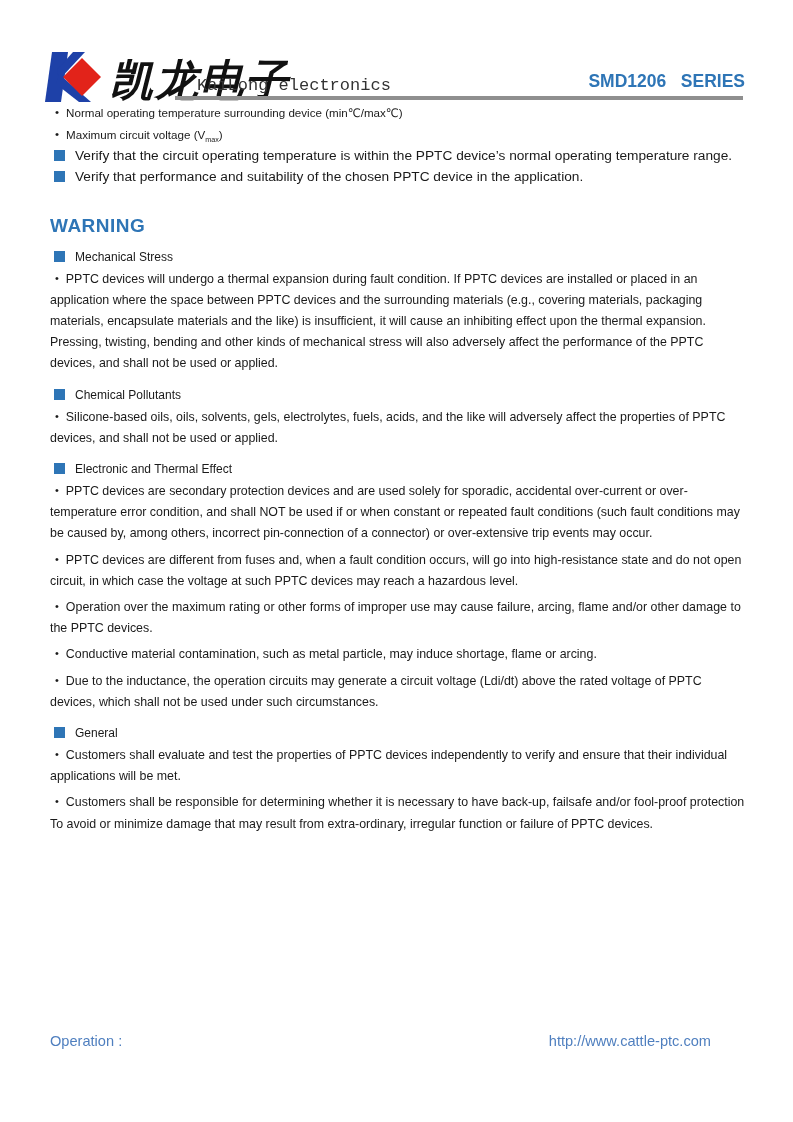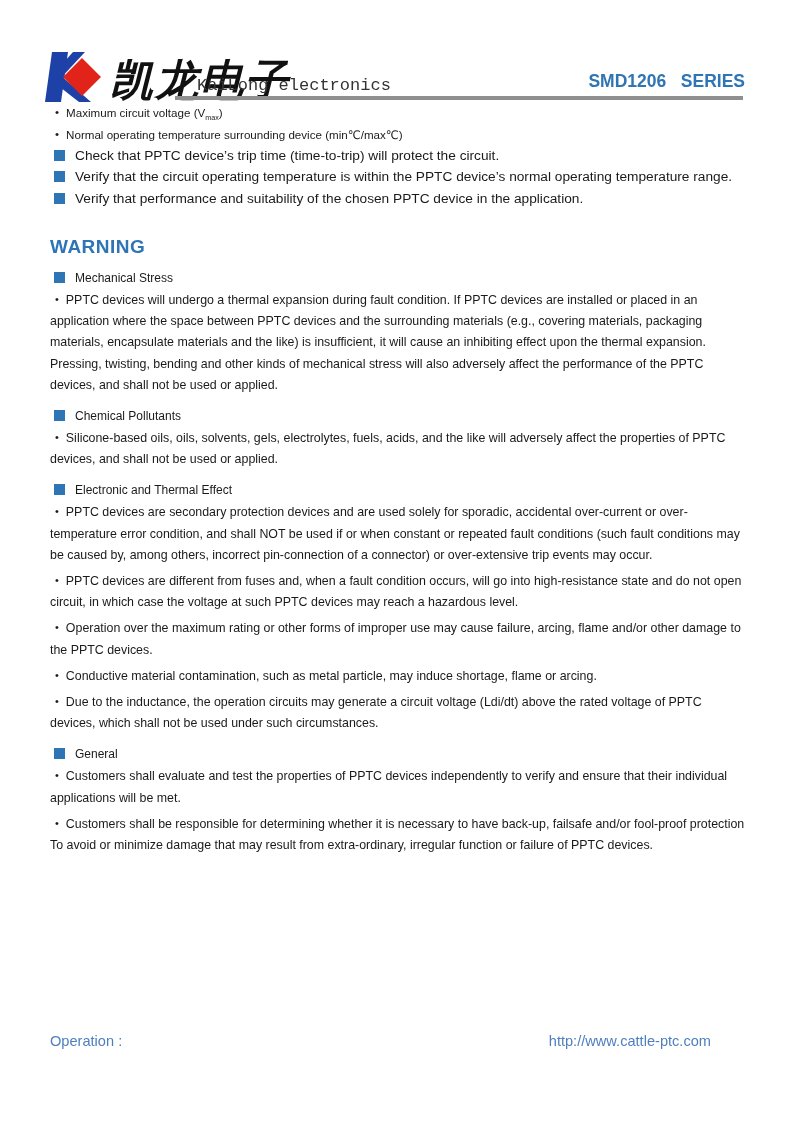--- a/index.html
+++ b/index.html
@@ -63,25 +63,24 @@
       <polygon points="37,6 56,25 37,44 18,25" fill="#E2231A"></polygon>
     </svg>
     <div class="brand-cn">凯龙电子</div>
     <div class="brand-en">KaiLong electronics</div>
     <div class="series">SMD1206   SERIES</div>
     <div class="rule"></div>
   </header>
 
   <main class="content">
     <div>
+        <div class="dot-item"><span class="dot">•</span><span>Normal operating temperature surrounding device (min℃/max℃)</span></div>
         <div class="dot-item"><span class="dot">•</span><span>Maximum circuit voltage (V</span><sub>max</sub><span>)</span></div>
-        <div class="dot-item"><span class="dot">•</span><span>Normal operating temperature surrounding device (min℃/max℃)</span></div>
       </div>
     <div>
-        <div class="check-item"><span class="square"></span><span>Check that PPTC device’s trip time (time-to-trip) will protect the circuit.</span></div>
         <div class="check-item"><span class="square"></span><span>Verify that the circuit operating temperature is within the PPTC device’s normal operating temperature range.</span></div>
         <div class="check-item"><span class="square"></span><span>Verify that performance and suitability of the chosen PPTC device in the application.</span></div>
       </div>
     <h1 class="warning-title">WARNING</h1>
     <div>
         <div class="section-heading"><span class="square"></span><span>Mechanical Stress</span></div>
         <p class="bullet"><span class="dot">•</span><span>PPTC devices will undergo a thermal expansion during fault condition. If PPTC devices are installed or placed in an application where the space between PPTC devices and the surrounding materials (e.g., covering materials, packaging materials, encapsulate materials and the like) is insufficient, it will cause an inhibiting effect upon the thermal expansion. Pressing, twisting, bending and other kinds of mechanical stress will also adversely affect the performance of the PPTC devices, and shall not be used or applied.</span></p>
         <div class="section-heading"><span class="square"></span><span>Chemical Pollutants</span></div>
         <p class="bullet"><span class="dot">•</span><span>Silicone-based oils, oils, solvents, gels, electrolytes, fuels, acids, and the like will adversely affect the properties of PPTC devices, and shall not be used or applied.</span></p>
         <div class="section-heading"><span class="square"></span><span>Electronic and Thermal Effect</span></div>

